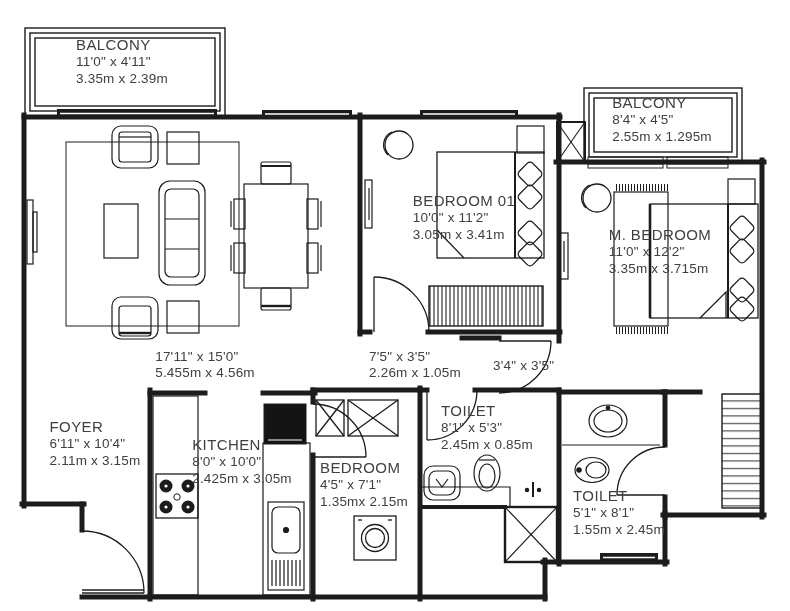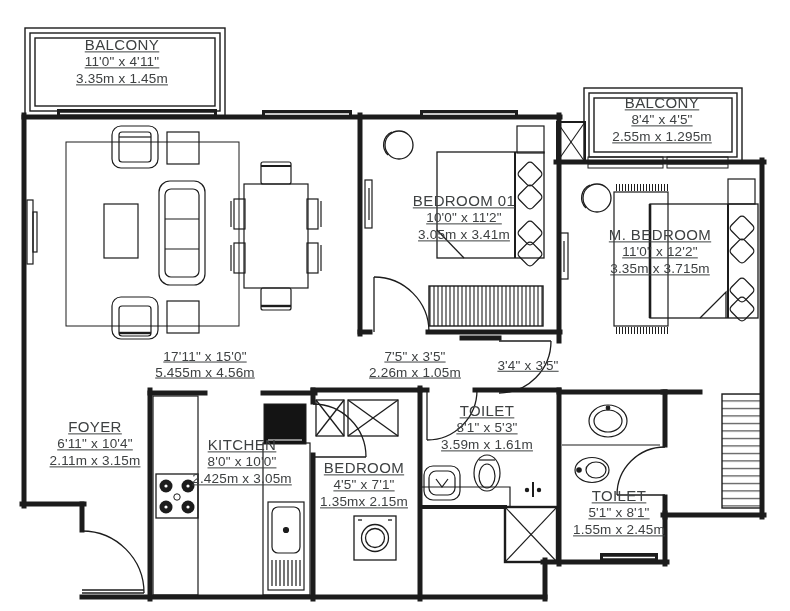--- a/index.html
+++ b/index.html
@@ -1,20 +1,20 @@
 <!DOCTYPE html>
 <html><head>
 <meta charset="utf-8">
 <style>
   html,body{margin:0;padding:0;background:#ffffff;}
   .plan{position:relative;width:790px;height:611px;background:#ffffff;overflow:hidden;
         font-family:"Liberation Sans", sans-serif;}
   .plan svg{position:absolute;left:0;top:0;}
-  .label{position:absolute;transform:translate(-50%,-50%);text-align:center;
-         color:#3e4142;line-height:1.22;pointer-events:none;text-decoration:underline;}
+  .label{position:absolute;transform:translate(-50%,-50%);text-align:left;
+         color:#3e4142;line-height:1.22;pointer-events:none;}
   .room-name{font-size:15px;letter-spacing:.4px;}
   .room-name:empty{display:none;}
   .room-dim{font-size:13.5px;letter-spacing:.2px;}
   .narrow{width:70px;}
 </style>
 </head>
 <body>
 
 <div class="plan">
 
@@ -298,21 +298,21 @@
     <circle cx="608" cy="408" r="1.8" fill="#1c1c1c"></circle>
     <ellipse cx="592" cy="470" rx="17" ry="12.5"></ellipse>
     <ellipse cx="596" cy="470" rx="10" ry="8"></ellipse>
     <circle cx="579" cy="470" r="2.2" fill="#1c1c1c"></circle>
   </g>
 </svg>
 
   <div class="label" style="left:122px;top:62px">
     <div class="room-name">BALCONY</div>
     <div class="room-dim">11'0" x 4'11"</div>
-    <div class="room-dim">3.35m x 1.45m</div>
+    <div class="room-dim">3.35m x 2.39m</div>
   </div>
 
   <div class="label" style="left:662px;top:120px">
     <div class="room-name">BALCONY</div>
     <div class="room-dim">8'4" x 4'5"</div>
     <div class="room-dim">2.55m x 1.295m</div>
   </div>
 
   <div class="label" style="left:464px;top:218px">
     <div class="room-name">BEDROOM 01</div>
@@ -357,21 +357,21 @@
 
   <div class="label" style="left:364px;top:485px">
     <div class="room-name">BEDROOM</div>
     <div class="room-dim">4'5" x 7'1"</div>
     <div class="room-dim">1.35mx 2.15m</div>
   </div>
 
   <div class="label" style="left:487px;top:428px">
     <div class="room-name">TOILET</div>
     <div class="room-dim">8'1" x 5'3"</div>
-    <div class="room-dim">3.59m x 1.61m</div>
+    <div class="room-dim">2.45m x 0.85m</div>
   </div>
 
 
   <div class="label" style="left:619px;top:513px">
     <div class="room-name">TOILET</div>
     <div class="room-dim">5'1" x 8'1"</div>
     <div class="room-dim">1.55m x 2.45m</div>
   </div>
 
 </div>

